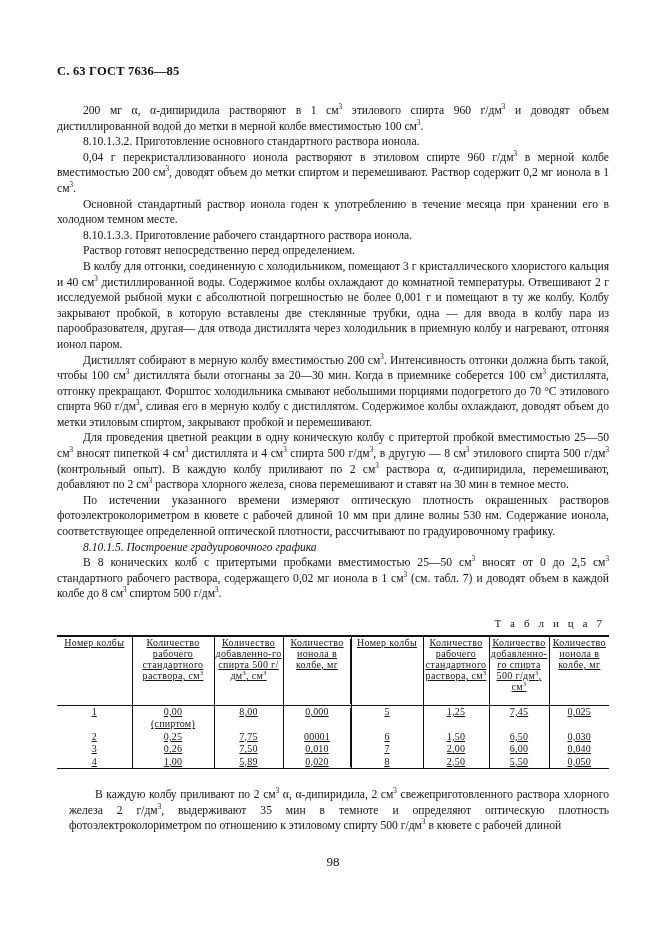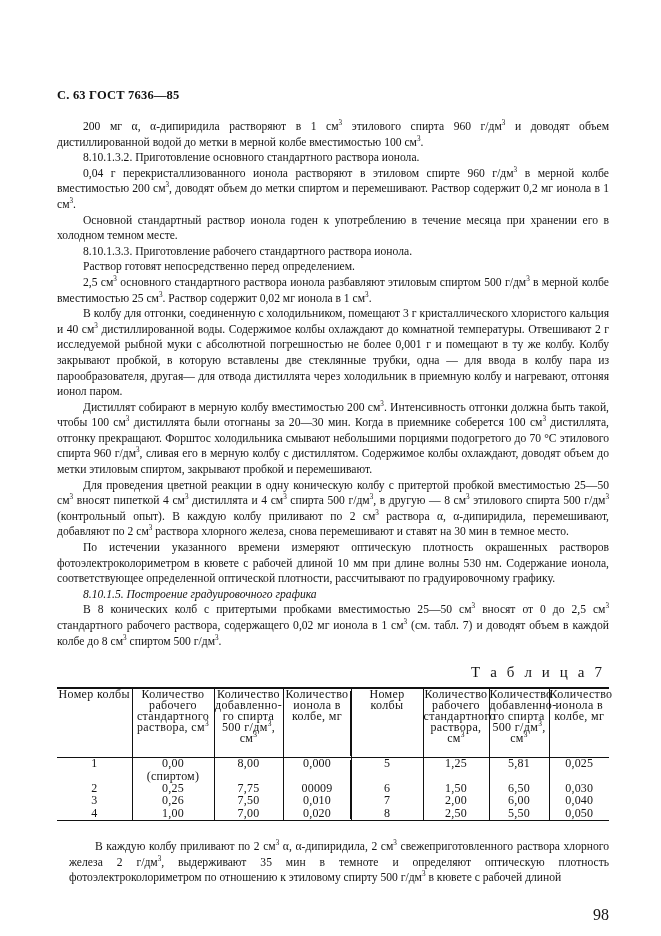--- a/index.html
+++ b/index.html
@@ -19,32 +19,32 @@
   }
   .content {
     position: absolute;
     left: 57px;
     top: 0;
     width: 552px;
   }
 
   
   .page-header {
-    margin-top: 88px;
+    margin-top: 64px;
     font-family: "Liberation Serif", "DejaVu Serif", serif;
     font-weight: bold;
     font-size: 12.5px;
     letter-spacing: 0.2px;
     color: #111;
     white-space: nowrap;
   }
 
   
   .body-block {
-    margin-top: 16px;
+    margin-top: 24px;
   }
   p.para {
     margin: 0;
     font-size: 11.6px;
     line-height: 15.6px;
     text-align: justify;
     text-indent: 26px;
     color: #141414;
     hyphens: manual;
   }
@@ -55,32 +55,33 @@
     font-size: 0.62em;
     vertical-align: super;
     line-height: 0;
   }
 
   
   .table-caption {
     margin-top: 15px;
     margin-bottom: 6px;
     text-align: right;
-    font-size: 15px;
+    font-size: 11px;
     letter-spacing: 3.1px;
     color: #141414;
     padding-right: 4px;
   }
   .data-table {
     border-collapse: collapse;
     width: 552px;
     table-layout: fixed;
-    font-size: 12px;
+    font-size: 10px;
     line-height: 11px;
     color: #141414;
+    text-decoration: underline;
   }
   .data-table td {
     text-align: center;
     vertical-align: top;
     padding: 0;
     border: 0;
   }
   .rule-top td {
     border-top: 2.1px solid #111;
     height: 0;
@@ -124,41 +125,40 @@
     visibility: hidden;
   }
 
   
   .after-table {
     margin-top: 18px;
     margin-left: 12px;
   }
   .folio {
     margin-top: 20px;
-    text-align: right;
-    font-size: 16px;
+    text-align: center;
+    font-size: 13px;
     color: #141414;
   }
 </style>
 </head>
 <body>
 
 <div class="page">
   <div class="content">
 
     <div class="page-header">С. 63 ГОСТ 7636—85</div>
 
     <div class="body-block">
       <p class="para">200 мг α, α‑дипиридила растворяют в 1 см<sup>3</sup> этилового спирта 960 г/дм<sup>3</sup> и доводят объем дистиллированной водой до метки в мерной колбе вместимостью 100 см<sup>3</sup>.</p>
       <p class="para">8.10.1.3.2. Приготовление основного стандартного раствора ионола.</p>
       <p class="para">0,04 г перекристаллизованного ионола растворяют в этиловом спирте 960 г/дм<sup>3</sup> в мерной колбе вместимостью 200 см<sup>3</sup>, доводят объем до метки спиртом и перемешивают. Раствор содержит 0,2 мг ионола в 1 см<sup>3</sup>.</p>
       <p class="para">Основной стандартный раствор ионола годен к употреблению в течение месяца при хранении его в холодном темном месте.</p>
       <p class="para">8.10.1.3.3. Приготовление рабочего стандартного раствора ионола.</p>
       <p class="para">Раствор готовят непосредственно перед определением.</p>
-      <p class="para">2,5 см<sup>3</sup> основного стандартного раствора ионола разбавляют этиловым спиртом 500 г/дм<sup>3</sup> в мерной колбе вместимостью 25 см<sup>3</sup>. Раствор содержит 0,02 мг ионола в 1 см<sup>3</sup>.</p>
       <p class="para">В колбу для отгонки, соединенную с холодильником, помещают 3 г кристаллического хлористого кальция и 40 см<sup>3</sup> дистиллированной воды. Содержимое колбы охлаждают до комнатной температуры. Отвешивают 2 г исследуемой рыбной муки с абсолютной погрешностью не более 0,001 г и помещают в ту же колбу. Колбу закрывают пробкой, в которую вставлены две стеклянные трубки, одна — для ввода в колбу пара из парообразователя, другая— для отвода дистиллята через холодильник в приемную колбу и нагревают, отгоняя ионол паром.</p>
       <p class="para">Дистиллят собирают в мерную колбу вместимостью 200 см<sup>3</sup>. Интенсивность отгонки должна быть такой, чтобы 100 см<sup>3</sup> дистиллята были отогнаны за 20—30 мин. Когда в приемнике соберется 100 см<sup>3</sup> дистиллята, отгонку прекращают. Форштос холодильника смывают небольшими порциями подогретого до 70 °С этилового спирта 960 г/дм<sup>3</sup>, сливая его в мерную колбу с дистиллятом. Содержимое колбы охлаждают, доводят объем до метки этиловым спиртом, закрывают пробкой и перемешивают.</p>
       <p class="para">Для проведения цветной реакции в одну коническую колбу с притертой пробкой вместимостью 25—50 см<sup>3</sup> вносят пипеткой 4 см<sup>3</sup> дистиллята и 4 см<sup>3</sup> спирта 500 г/дм<sup>3</sup>, в другую — 8 см<sup>3</sup> этилового спирта 500 г/дм<sup>3</sup> (контрольный опыт). В каждую колбу приливают по 2 см<sup>3</sup> раствора α, α‑дипиридила, перемешивают, добавляют по 2 см<sup>3</sup> раствора хлорного железа, снова перемешивают и ставят на 30 мин в темное место.</p>
       <p class="para">По истечении указанного времени измеряют оптическую плотность окрашенных растворов фотоэлектроколориметром в кювете с рабочей длиной 10 мм при длине волны 530 нм. Содержание ионола, соответствующее определенной оптической плотности, рассчитывают по градуировочному графику.</p>
       <p class="para it">8.10.1.5. Построение градуировочного графика</p>
       <p class="para">В 8 конических колб с притертыми пробками вместимостью 25—50 см<sup>3</sup> вносят от 0 до 2,5 см<sup>3</sup> стандартного рабочего раствора, содержащего 0,02 мг ионола в 1 см<sup>3</sup> (см. табл. 7) и доводят объем в каждой колбе до 8 см<sup>3</sup> спиртом 500 г/дм<sup>3</sup>.</p>
     </div>
 
     <div class="table-caption">Т а б л и ц а   7</div>
 
@@ -207,45 +207,45 @@
           <span class="ln">(спиртом)</span>
           <span class="ln">0,25</span>
           <span class="ln">0,26</span>
           <span class="ln">1,00</span>
         </td>
         <td class="body-cell vl">
           <span class="ln">8,00</span>
           <span class="ln blank">&nbsp;</span>
           <span class="ln">7,75</span>
           <span class="ln">7,50</span>
-          <span class="ln">7,00</span>
+          <span class="ln">5,89</span>
         </td>
         <td class="body-cell vl">
           <span class="ln">0,000</span>
           <span class="ln blank">&nbsp;</span>
-          <span class="ln">00009</span>
+          <span class="ln">00001</span>
           <span class="ln">0,010</span>
           <span class="ln">0,020</span>
         </td>
         <td class="body-cell vdbl">
           <span class="ln">5</span>
           <span class="ln blank">&nbsp;</span>
           <span class="ln">6</span>
           <span class="ln">7</span>
           <span class="ln">8</span>
         </td>
         <td class="body-cell vl">
           <span class="ln">1,25</span>
           <span class="ln blank">&nbsp;</span>
           <span class="ln">1,50</span>
           <span class="ln">2,00</span>
           <span class="ln">2,50</span>
         </td>
         <td class="body-cell vl">
-          <span class="ln">5,81</span>
+          <span class="ln">7,45</span>
           <span class="ln blank">&nbsp;</span>
           <span class="ln">6,50</span>
           <span class="ln">6,00</span>
           <span class="ln">5,50</span>
         </td>
         <td class="body-cell vl">
           <span class="ln">0,025</span>
           <span class="ln blank">&nbsp;</span>
           <span class="ln">0,030</span>
           <span class="ln">0,040</span>

